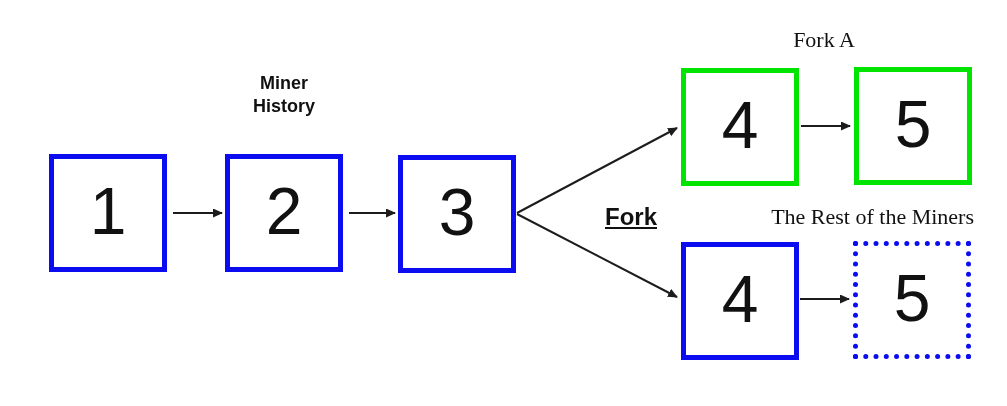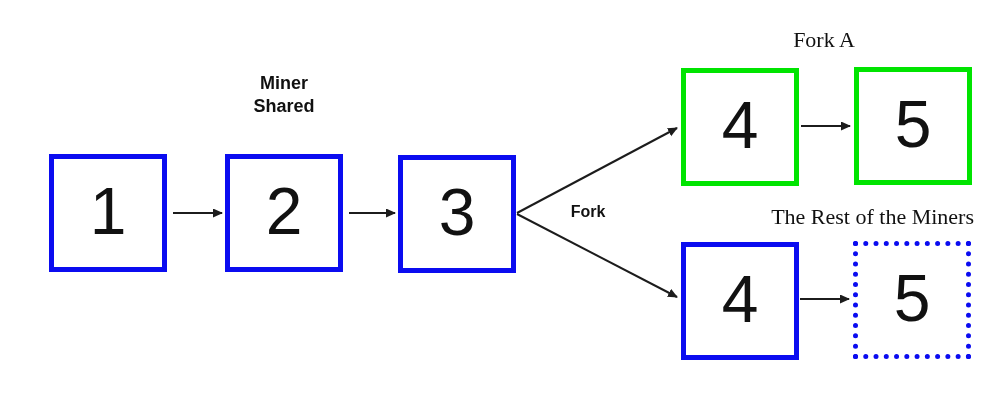--- a/index.html
+++ b/index.html
@@ -59,24 +59,25 @@
     text-align: center;
   }
   .lbl-shared-history {
     left: 234px; top: 72px; width: 100px;
     font-weight: bold;
     font-size: 18px;
     line-height: 23px;
     font-family: "Liberation Sans", sans-serif;
   }
   .lbl-fork {
-    left: 553px; top: 203px; width: 70px;
+    left: 596px; top: 203px; width: 70px;
     font-weight: bold;
-    font-size: 16px;
+    font-size: 24px;
     font-family: "Liberation Sans", sans-serif;
+    text-decoration: underline;
   }
   .lbl-miner-a {
     left: 724px; top: 27px; width: 200px;
     font-size: 22px;
     font-family: "Liberation Serif", serif;
   }
   .lbl-rest-miners {
     left: 674px; top: 204px; width: 300px;
     font-size: 22px;
     font-family: "Liberation Serif", serif;
@@ -97,21 +98,21 @@
     <line x1="173" y1="213" x2="222" y2="213" stroke="#1c1c1c" stroke-width="2" marker-end="url(#ah)"></line>
     <line x1="349" y1="213" x2="395" y2="213" stroke="#1c1c1c" stroke-width="2" marker-end="url(#ah)"></line>
     <line x1="517" y1="213" x2="677" y2="128" stroke="#1c1c1c" stroke-width="2" marker-end="url(#ah)"></line>
     <line x1="517" y1="214" x2="677" y2="297" stroke="#1c1c1c" stroke-width="2" marker-end="url(#ah)"></line>
     <line x1="801" y1="126" x2="850" y2="126" stroke="#1c1c1c" stroke-width="2" marker-end="url(#ah)"></line>
     <line x1="800" y1="299" x2="849" y2="299" stroke="#1c1c1c" stroke-width="2" marker-end="url(#ah)"></line>
   </svg>
 
   <div class="lbl lbl-shared-history">
     <span>Miner</span><br>
-    <span>Shared</span>
+    <span>History</span>
   </div>
 
   <div class="lbl lbl-miner-a">Fork A</div>
 
   <div class="lbl lbl-fork">Fork</div>
 
   <div class="lbl lbl-rest-miners">The Rest of the Miners</div>
 
   <div class="block border-solid-blue block-1">
     <span class="num">1</span>

